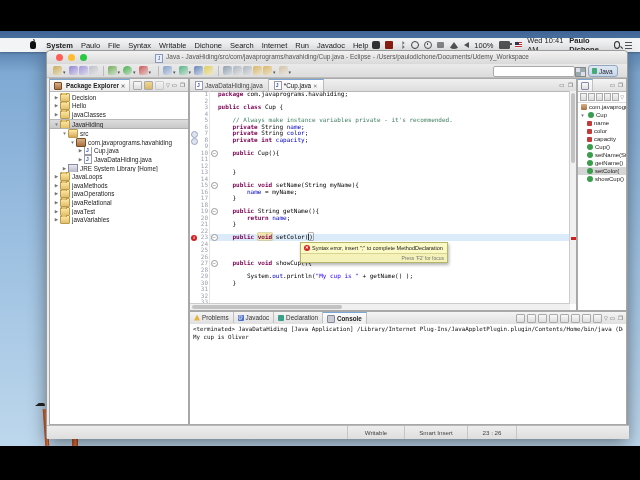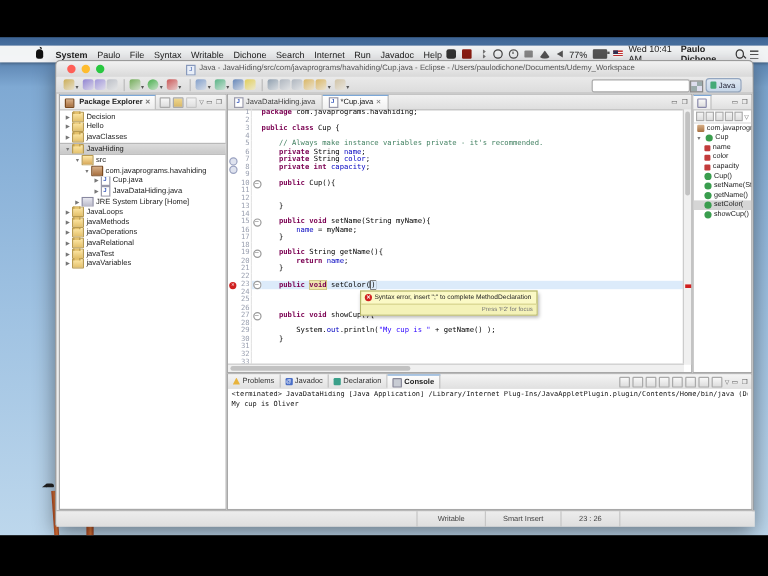--- a/index.html
+++ b/index.html
@@ -182,21 +182,21 @@
       <span id="mb-icons" style="display:flex;gap:5px;align-items:center;">
           <span class="mb-ico vault-icon"></span>
           <span class="mb-ico red-box-icon"></span>
           <span class="mb-ico bluetooth-icon"></span>
           <span class="mb-ico circle-icon"></span>
           <span class="mb-ico time-machine-icon"></span>
           <span class="mb-ico keyboard-icon"></span>
           <span class="mb-ico wifi-icon"></span>
           <span class="mb-ico volume-icon"></span>
         </span>
-      <span>77%</span>
+      <span>100%</span>
       <span id="battery"></span>
       <span id="flag"></span>
       <span>Wed 10:41 AM</span>
       <span style="font-weight:bold;">Paulo Dichone</span>
       <span id="spotlight"></span>
       <span id="nc-icon"></span>
     </div>
   </div>
 
   <div id="window">

